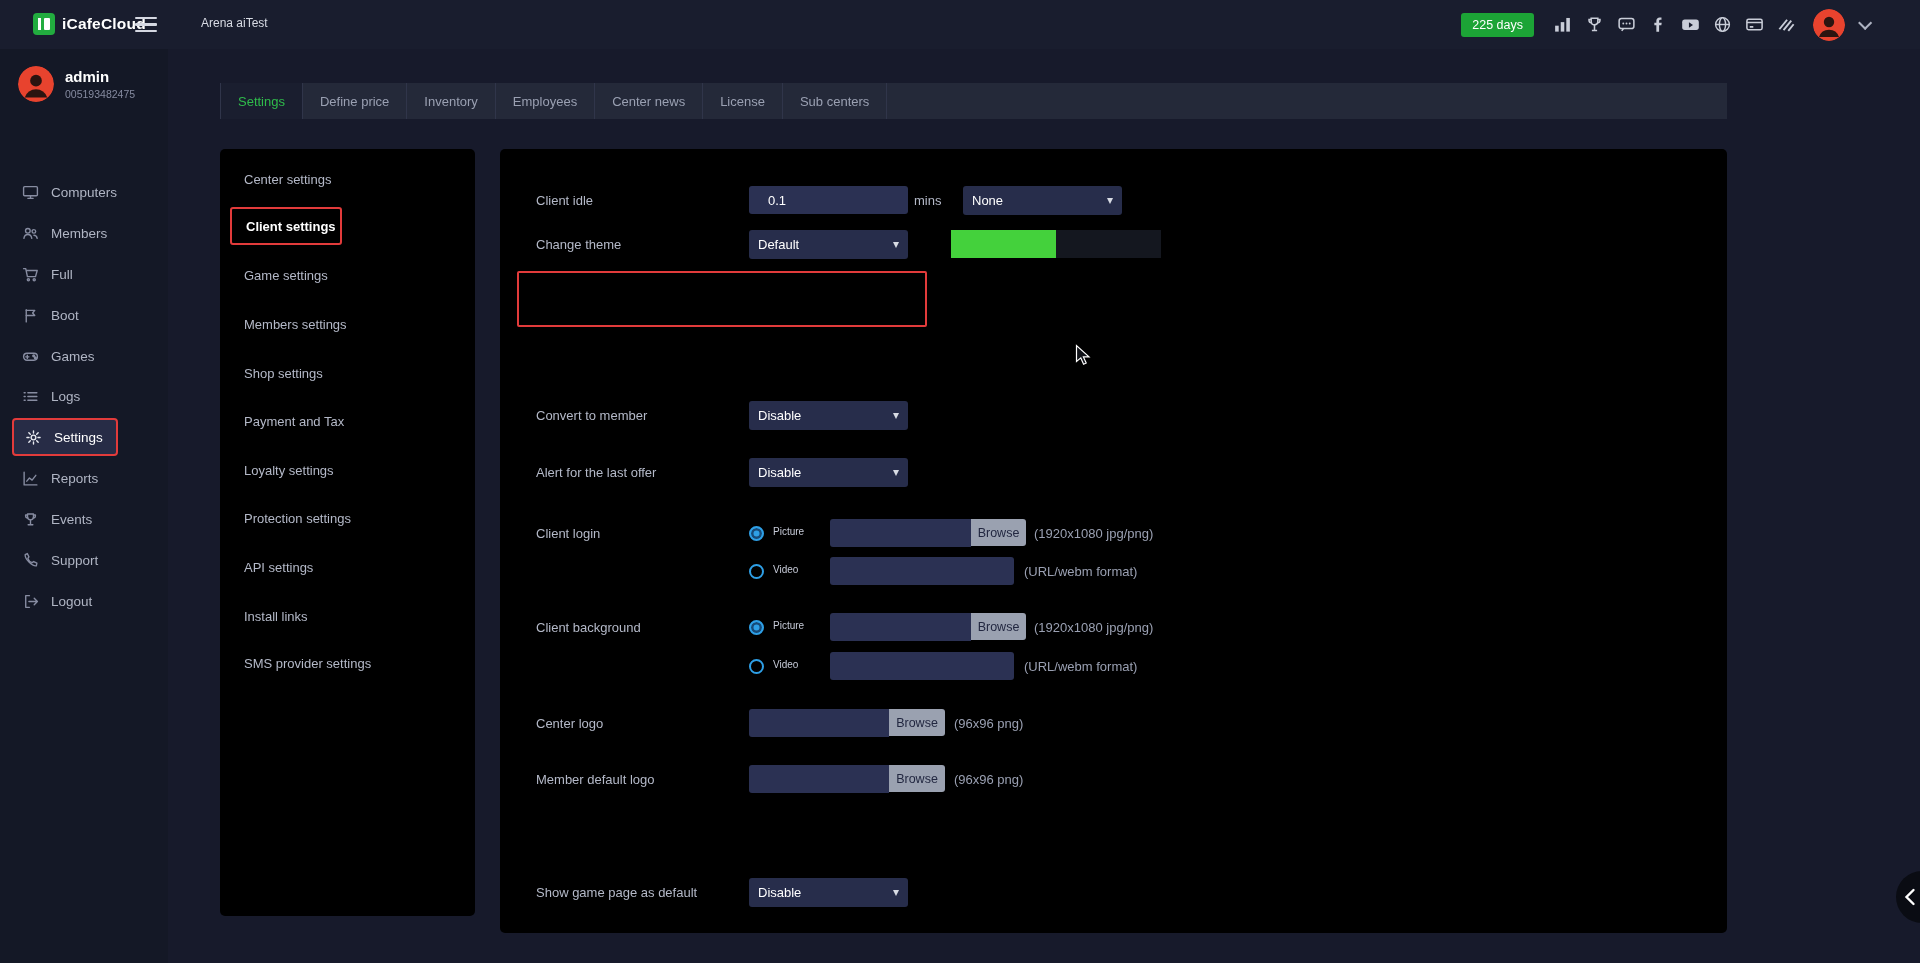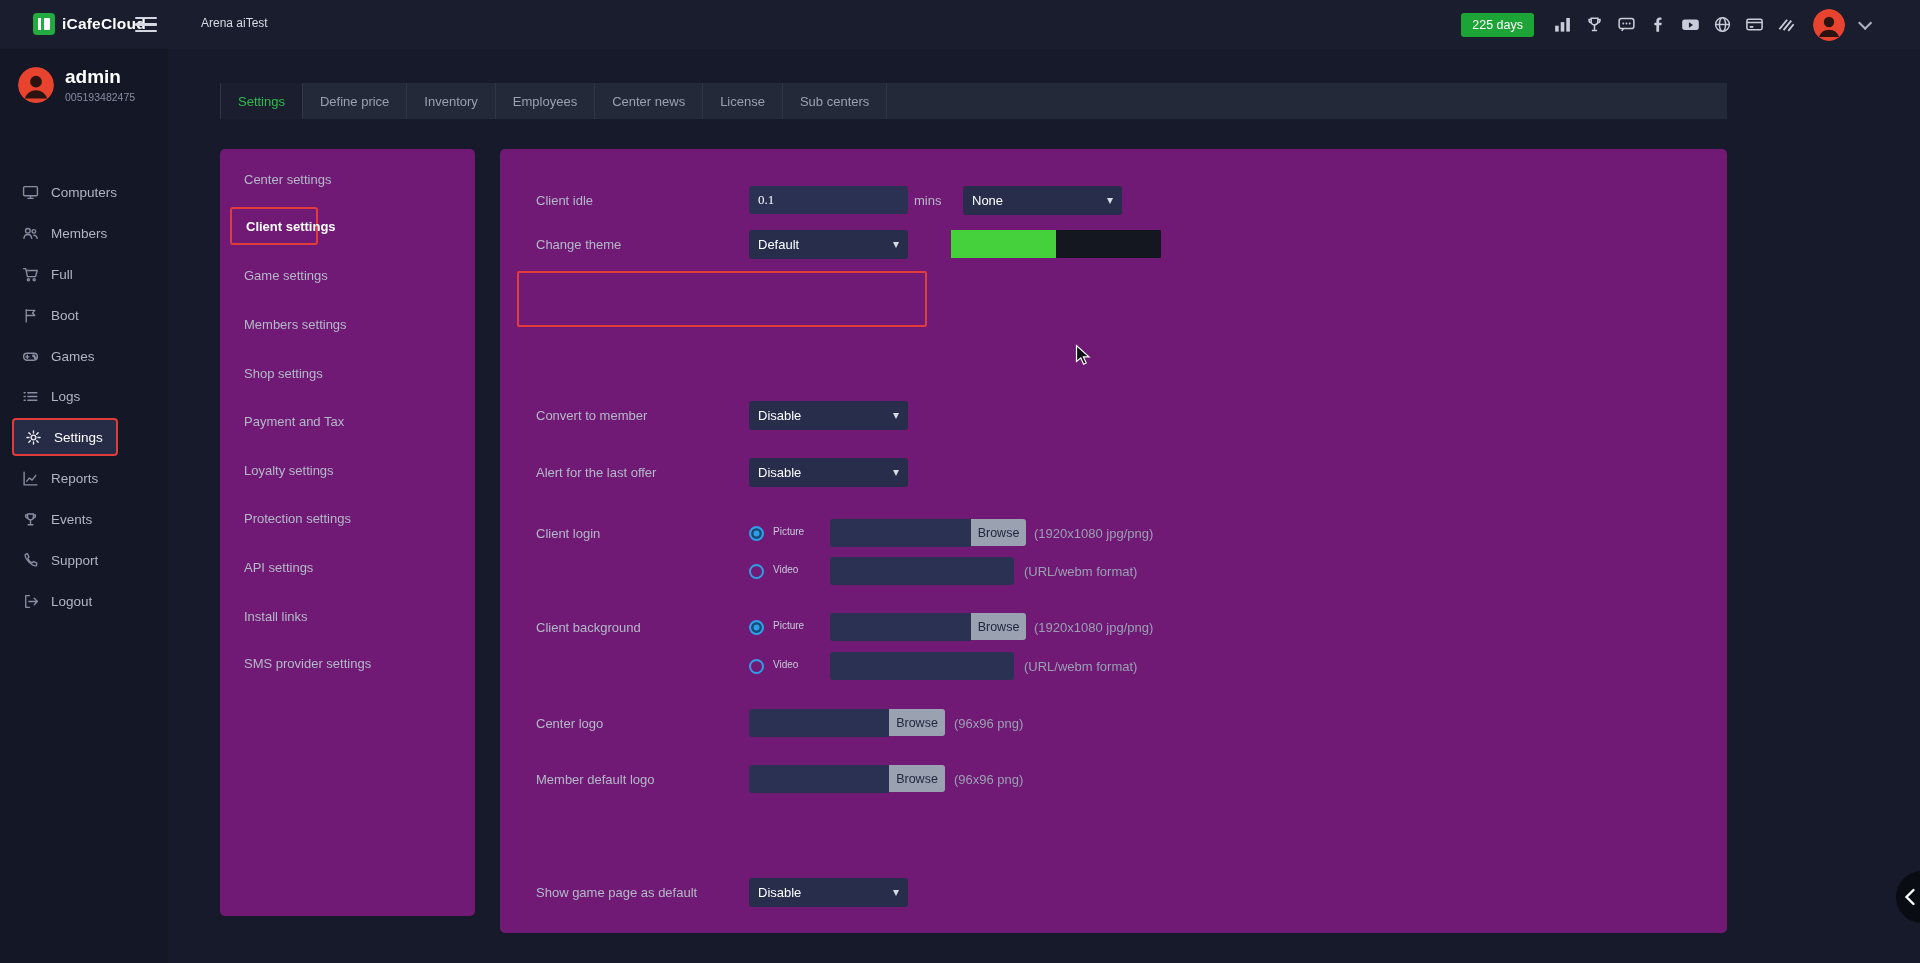--- a/index.html
+++ b/index.html
@@ -20,50 +20,50 @@
   .days-badge { background:#1ca436; color:#fff; font-size:12.5px; padding:5px 11px; border-radius:3px; margin-right:6px; cursor:pointer; }
   .tico { width:19px; height:19px; display:block; color:#c9cdd8; cursor:pointer; }
   .tico svg { width:100%; height:100%; }
   .avatar { width:32px; height:32px; border-radius:50%; overflow:hidden; display:block; cursor:pointer; margin-left:4px; }
   .chev-down { width:10px; height:10px; border-right:2px solid #aeb3c2; border-bottom:2px solid #aeb3c2; transform:rotate(45deg) translateY(-3px); cursor:pointer; }
 
   
   .sidebar { position:absolute; left:0; top:49px; width:168px; height:914px; background:#141826; z-index:10; }
   .side-user { position:absolute; left:18px; top:17px; display:flex; gap:11px; align-items:center; }
   .side-avatar { width:36px; height:36px; border-radius:50%; overflow:hidden; flex:none; cursor:pointer; }
-  .side-user-name { color:#fff; font-size:19px; font-weight:bold; }
+  .side-user-name { color:#fff; font-size:15px; font-weight:bold; }
   .side-user-id { color:#868ba0; font-size:10.5px; margin-top:3px; }
   .side-item { position:absolute; left:0; width:168px; height:32px; display:flex; align-items:center; gap:12px;
     padding-left:22px; color:#b0b5c4; font-size:13.5px; cursor:pointer; }
   .side-item svg { width:17px; height:17px; stroke:#878ca1; fill:none; stroke-width:1.3; stroke-linecap:round; stroke-linejoin:round; flex:none; }
   .side-item.active { left:12px; width:106px; height:38px; padding-left:11px; background:#272c46;
     border:2px solid #e23b3b; border-radius:4px; color:#fff; }
   .side-item.active svg { stroke:#e8eaf0; }
 
   
   .tabstrip { position:absolute; left:220px; top:83px; width:1507px; height:36px; background:#242939; display:flex; z-index:5; }
   .tab { height:36px; display:flex; align-items:center; padding:0 17px; font-size:13px; color:#9aa0b2;
     border-right:1px solid #30354a; cursor:pointer; }
   .tab:first-child { border-left:1px solid #30354a; }
   .tab.active { background:#1a1e2f; color:#2fbb4b; }
 
   
-  .panel { position:absolute; background:#701a75; border-radius:5px; }
+  .panel { position:absolute; background:#000000; border-radius:5px; }
   .panel-left  { left:220px; top:149px; width:255px; height:767px; }
   .panel-right { left:500px; top:149px; width:1227px; height:784px; }
   .snav { position:absolute; left:24px; font-size:13px; color:#b4b9c8; cursor:pointer; white-space:nowrap; }
-  .snav-active { position:absolute; left:10px; top:58px; width:88px; height:38px; border:2px solid #e23b3b;
+  .snav-active { position:absolute; left:10px; top:58px; width:112px; height:38px; border:2px solid #e23b3b;
     border-radius:3px; display:flex; align-items:center; padding-left:14px; color:#fff; font-weight:bold;
     font-size:13px; cursor:pointer; white-space:nowrap; }
 
   
   .frow { position:absolute; left:0; width:1227px; height:30px; }
   .flabel { position:absolute; left:36px; top:7px; font-size:13px; color:#b4b9c8; white-space:nowrap; }
   .txt { position:absolute; height:28px; background:#2b3153; border:none; border-radius:3px; color:#fff;
-    font-size:13px; padding:0 9px; font-family:Liberation Serif, serif; }
+    font-size:13px; padding:0 19px; font-family:Liberation Sans, sans-serif; }
   .txt.grp { border-radius:3px 0 0 3px; }
   .browse { position:absolute; height:27px; background:#9aa1b0; color:#222740; border:none;
     border-radius:0 3px 3px 0; font-size:12.5px; cursor:pointer; font-family:"Liberation Sans",sans-serif; }
   .hint { position:absolute; top:7px; font-size:13px; color:#9aa0b2; white-space:nowrap; }
   .unit { position:absolute; top:7px; font-size:13px; color:#b4b9c8; }
   .selwrap { position:absolute; height:29px; }
   .selwrap select { width:100%; height:100%; background:#272d4b; color:#fff; border:none; border-radius:3px;
     font-size:13px; font-family:"Liberation Sans",sans-serif; padding:0 26px 0 9px;
     -webkit-appearance:none; appearance:none; cursor:pointer; }
   .selwrap::after { content:"▾"; position:absolute; right:9px; top:50%; transform:translateY(-54%);

